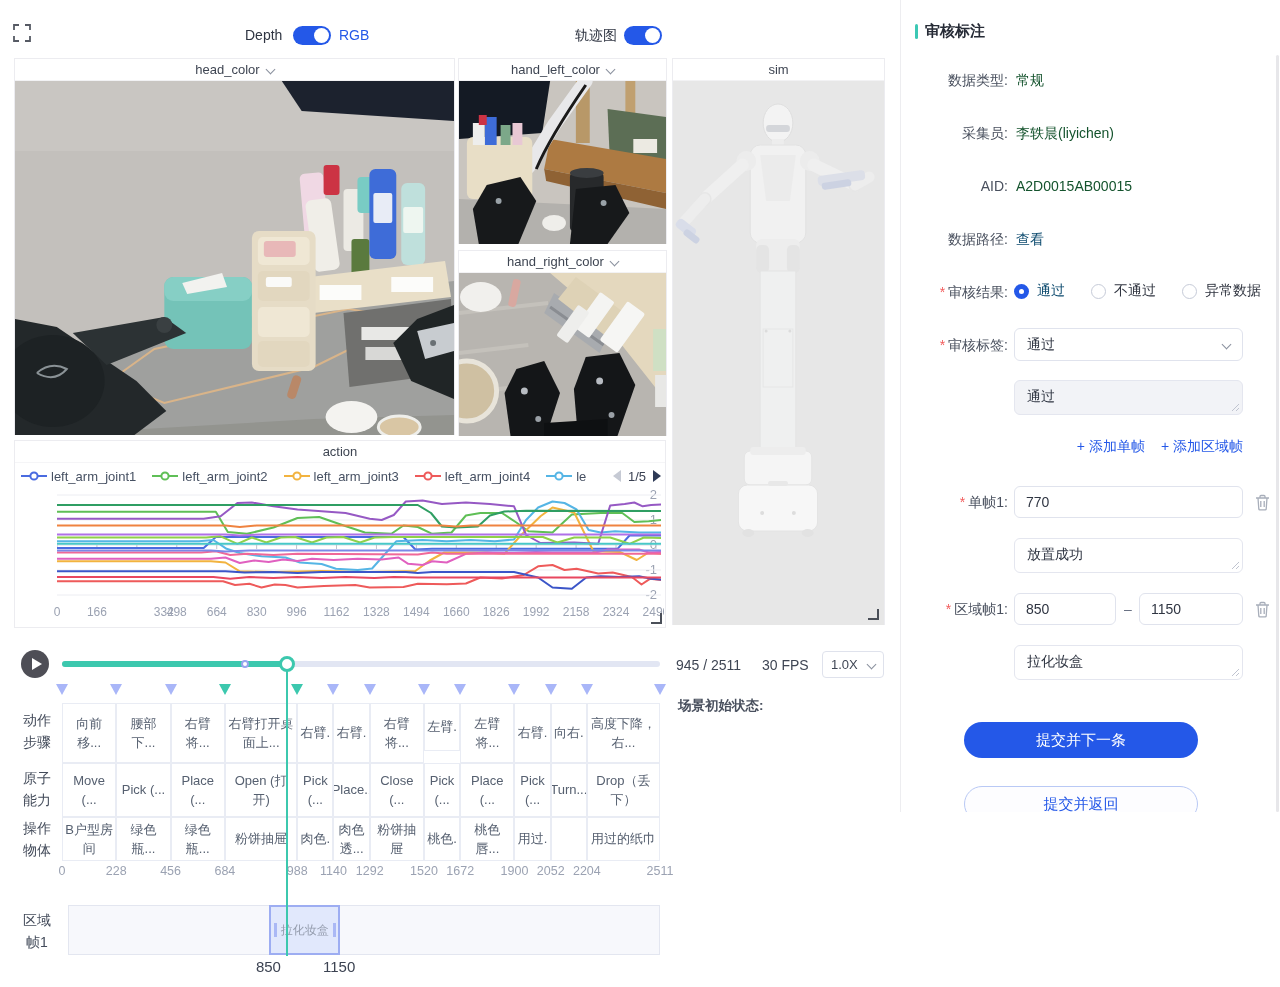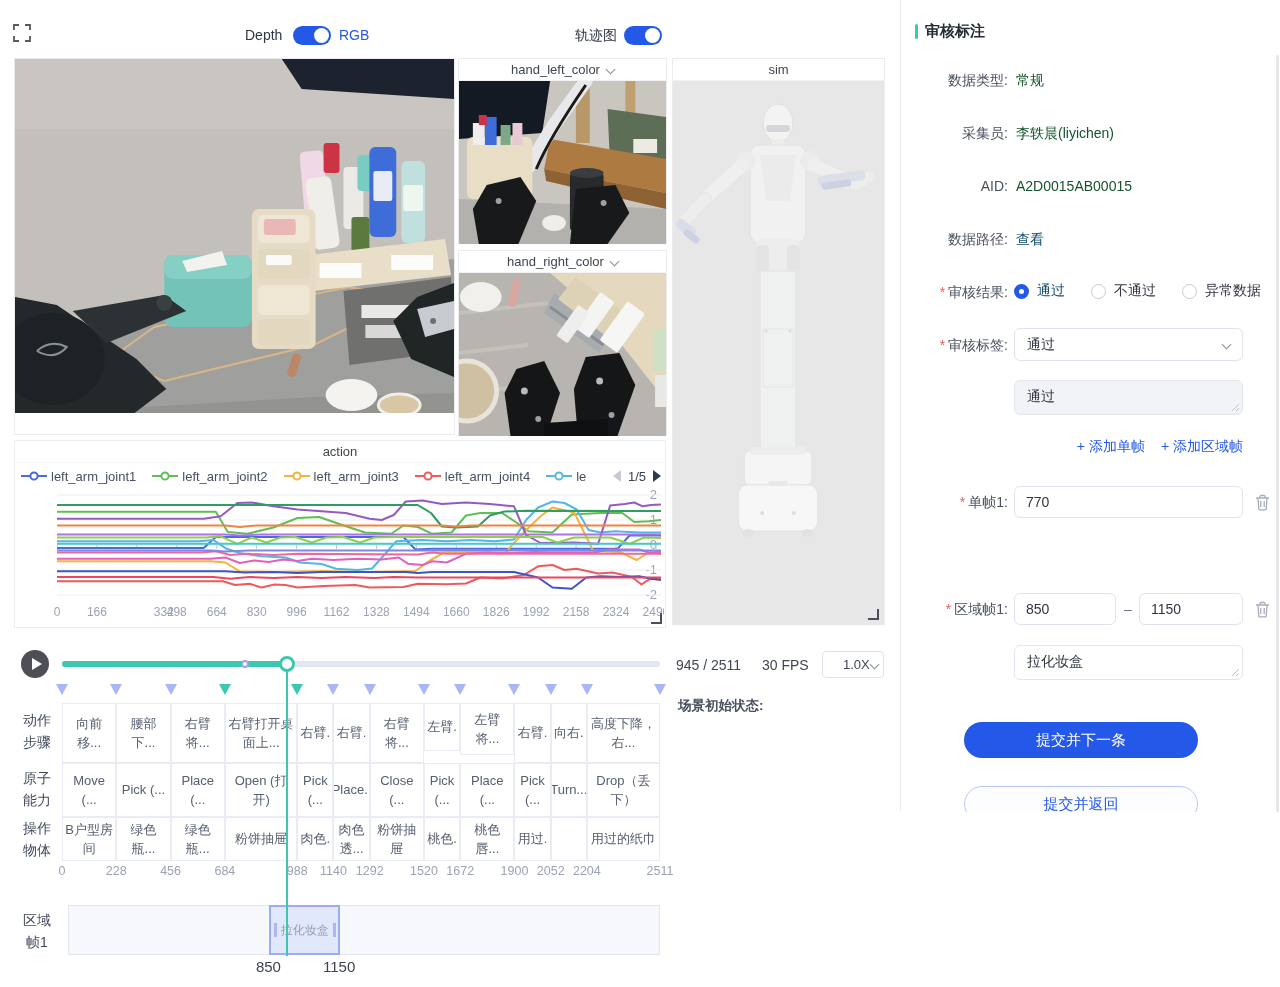--- a/index.html
+++ b/index.html
@@ -41,21 +41,21 @@
   #play-btn{left:21px;top:650px;width:28px;height:28px;border-radius:50%;background:#4e4e56;display:flex;
             align-items:center;justify-content:center;cursor:pointer}
   #play-btn span{width:0;height:0;border-top:6px solid transparent;border-bottom:6px solid transparent;border-left:10px solid #fff;margin-left:3px}
   #slider-track{left:62px;top:661px;width:598px;height:6px;border-radius:3px;background:#e2e6f3;cursor:pointer}
   #slider-fill{position:absolute;left:0;top:0;height:6px;border-radius:3px;background:#3cc8ae}
   #slider-dot{position:absolute;top:-1px;width:8px;height:8px;box-sizing:border-box;border-radius:50%;background:#fff;border:2px solid #98a4ee}
   #slider-handle{position:absolute;top:-5px;width:16px;height:16px;box-sizing:border-box;border-radius:50%;background:#fff;border:3px solid #3cc8ae;cursor:grab}
   #frame-count{left:676px;top:657px;font-size:14px;color:#3f4654}
   #fps-label{left:762px;top:657px;font-size:14px;color:#3f4654}
   #speed-select{left:822px;top:651px;width:62px;height:27px;border:1px solid #dfe2ec;border-radius:4px;box-sizing:border-box;
-                display:flex;align-items:center;justify-content:space-between;padding:0 20px;font-size:13px;color:#3f4654;cursor:pointer;background:#fff}
+                display:flex;align-items:center;justify-content:space-between;padding:0 8px;font-size:13px;color:#3f4654;cursor:pointer;background:#fff}
   
   .tmarker{position:absolute;top:684px;width:0;height:0;border-left:6px solid transparent;border-right:6px solid transparent;
            border-top:11px solid #a9b6f8;cursor:pointer}
   .tmarker.teal{border-top-color:#3cc8ae}
   #cur-line{left:287px;top:671px;width:2px;height:285px;background:#3cc8ae;z-index:6}
   .rowlab{position:absolute;left:18px;width:38px;text-align:center;font-size:14px;color:#434b5a;line-height:1.55}
   #steps-grid{left:62px;top:703px;width:598px;height:158px}
   .cell{position:absolute;box-sizing:border-box;border:1px solid #e9ecf4;background:#fff;display:flex;align-items:center;
         justify-content:center;text-align:center;font-size:13px;color:#566070;line-height:1.5;padding:1px 2px;overflow:hidden;cursor:default}
   #frame-axis{left:62px;top:864px;width:598px;height:15px}
@@ -113,20 +113,24 @@
 <div class="toggle" style="left:293px">
     <div class="knob"></div>
   </div>
 <span class="tb-label tb-blue" style="left:339px">RGB</span>
 <span class="tb-label" style="left:575px">轨迹图</span>
 <div class="toggle" style="left:624px">
     <div class="knob"></div>
   </div>
 
 <div class="vpanel" style="left:14px;top:58px;width:441px;height:377px">
+  <div class="vp-head">
+    <span>head_color</span>
+    <span class="chev"></span>
+  </div>
   <div class="vp-body" style="height:354px">
     <svg width="100%" height="100%" viewBox="0 0 441 354" preserveAspectRatio="none">
       <rect width="441" height="354" fill="#c3c0bc"></rect>
       <rect x="0" y="0" width="441" height="70" fill="#c9c6c2"></rect>
       <polygon points="268,0 441,0 441,40 288,30" fill="#1c222e"></polygon>
       <polygon points="0,354 0,332 70,278 320,214 441,200 441,354" fill="#9fa09e"></polygon>
       <polygon points="0,354 441,354 441,334 300,338 60,352" fill="#93948f"></polygon>
       <polyline points="95,300 140,268 335,228 398,238 300,286 150,322 95,300" fill="none" stroke="#d9b489" stroke-width="2"></polyline>
       <rect x="150" y="196" width="88" height="72" rx="9" fill="#74c3b8"></rect>
       <rect x="150" y="196" width="88" height="24" rx="9" fill="#86cfc5"></rect>
@@ -447,21 +451,21 @@
     <div class="cell" style="left: 39.3469%; width: 6.05337%; top: 114px; height: 44px;">肉色.</div>
     <div class="cell" style="left: 45.4002%; width: 6.05337%; top: 0px; height: 60px;">右臂.</div>
     <div class="cell" style="left: 45.4002%; width: 6.05337%; top: 60px; height: 54px;">Place..</div>
     <div class="cell" style="left: 45.4002%; width: 6.05337%; top: 114px; height: 44px;">肉色透...</div>
     <div class="cell" style="left: 51.4536%; width: 9.08005%; top: 0px; height: 60px;">右臂将...</div>
     <div class="cell" style="left: 51.4536%; width: 9.08005%; top: 60px; height: 54px;">Close (...</div>
     <div class="cell" style="left: 51.4536%; width: 9.08005%; top: 114px; height: 44px;">粉饼抽屉</div>
     <div class="cell" style="left: 60.5337%; width: 6.05337%; top: 0px; height: 48px;">左臂.</div>
     <div class="cell" style="left: 60.5337%; width: 6.05337%; top: 60px; height: 54px;">Pick (...</div>
     <div class="cell" style="left: 60.5337%; width: 6.05337%; top: 114px; height: 44px;">桃色.</div>
-    <div class="cell" style="left: 66.587%; width: 9.08005%; top: 0px; height: 52px;">左臂将...</div>
+    <div class="cell" style="left: 66.587%; width: 9.08005%; top: 0px; height: 60px;">左臂将...</div>
     <div class="cell" style="left: 66.587%; width: 9.08005%; top: 60px; height: 54px;">Place (...</div>
     <div class="cell" style="left: 66.587%; width: 9.08005%; top: 114px; height: 44px;">桃色唇...</div>
     <div class="cell" style="left: 75.6671%; width: 6.05337%; top: 0px; height: 60px;">右臂.</div>
     <div class="cell" style="left: 75.6671%; width: 6.05337%; top: 60px; height: 54px;">Pick (...</div>
     <div class="cell" style="left: 75.6671%; width: 6.05337%; top: 114px; height: 44px;">用过.</div>
     <div class="cell" style="left: 81.7204%; width: 6.05337%; top: 0px; height: 60px;">向右.</div>
     <div class="cell" style="left: 81.7204%; width: 6.05337%; top: 60px; height: 54px;">Turn...</div>
     <div class="cell" style="left: 81.7204%; width: 6.05337%; top: 114px; height: 44px;"></div>
     <div class="cell" style="left: 87.7738%; width: 12.2262%; top: 0px; height: 60px;">高度下降，右...</div>
     <div class="cell" style="left: 87.7738%; width: 12.2262%; top: 60px; height: 54px;">Drop（丢下）</div>
@@ -563,20 +567,26 @@
   <div class="in rlabel" style="top:494px">
     <span class="star">*</span>
       <span>单帧1:</span>
   </div>
   <input class="rinput" style="left: 113px; top: 486px; width: 229px;" value="770">
   <div class="in trash" style="top:494px">
     <svg width="15" height="17" viewBox="0 0 15 17" fill="none" stroke="#a8aeba" stroke-width="1.3">
       <path d="M1 4 H14 M5 4 V2.5 A1 1 0 0 1 6 1.5 H9 A1 1 0 0 1 10 2.5 V4 M3 4 L3.8 15 A1 1 0 0 0 4.8 15.8 H10.2 A1 1 0 0 0 11.2 15 L12 4 M5.8 7 V13 M9.2 7 V13"></path>
     </svg>
   </div>
+  <div class="rtextarea" style="top:538px">
+    <span>放置成功</span>
+    <svg width="9" height="9">
+        <path d="M8 1 L1 8 M8 5 L5 8" stroke="#c0c4d0" fill="none"></path>
+      </svg>
+  </div>
 
   <div class="in rlabel" style="top:601px">
     <span class="star">*</span>
       <span>区域帧1:</span>
   </div>
   <input class="rinput" style="left: 113px; top: 593px; width: 102px;" value="850">
   <span class="dash" style="left:223px;top:601px">–</span>
   <input class="rinput" style="left: 238px; top: 593px; width: 104px;" value="1150">
   <div class="in trash" style="top:601px">
     <svg width="15" height="17" viewBox="0 0 15 17" fill="none" stroke="#a8aeba" stroke-width="1.3">

